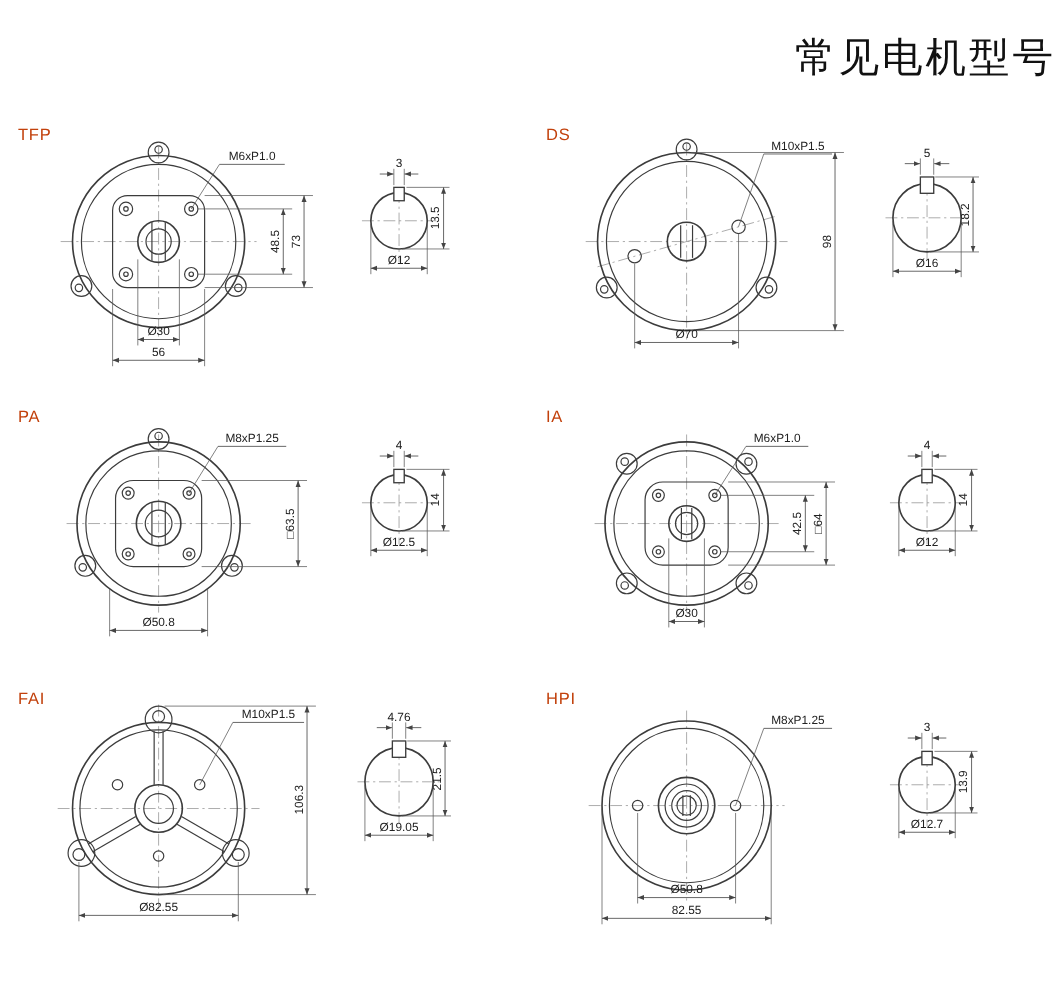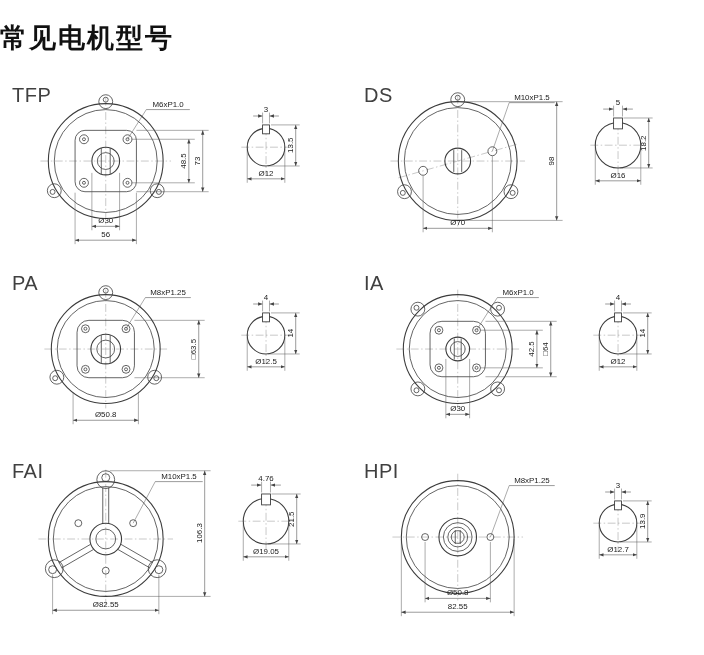--- a/index.html
+++ b/index.html
@@ -1,21 +1,21 @@
 <!DOCTYPE html>
 <html><head>
 <meta charset="utf-8">
 <style>
   * {box-sizing:border-box}
   html,body {margin:0;padding:0;background:#fff}
   body {width:704px;height:655px;font-family:"Liberation Sans",sans-serif;color:#111;overflow:hidden}
-  .title {margin:0;padding:20px 0 6px;text-align:left;font-size:27px;font-weight:700;letter-spacing:2px}
+  .title {margin:0;padding:20px 0 6px;text-align:right;font-size:27px;font-weight:400;letter-spacing:2px}
   .grid {display:grid;grid-template-columns:352px 352px;margin-top:8px}
   .cell {position:relative;height:188px}
-  .plabel {position:absolute;left:12px;top:14px;font-size:20px;color:#404040;letter-spacing:.5px}
+  .plabel {position:absolute;left:12px;top:14px;font-size:11px;color:#c2410c;letter-spacing:.5px}
   svg.draw {position:absolute;left:4px;top:0;width:342px;height:188px}
   .o   {fill:none;stroke:#3c3c3c;stroke-width:1.1}
   .o2  {fill:none;stroke:#3c3c3c;stroke-width:.8}
   .cl  {fill:none;stroke:#909090;stroke-width:.5;stroke-dasharray:8 2.5 1.5 2.5}
   .ext {stroke:#555;stroke-width:.5}
   .dim {fill:none;stroke:#555;stroke-width:.6}
   .mask{fill:#fff;stroke:#3c3c3c;stroke-width:.9}
   text.d {font-family:"Liberation Sans",sans-serif;font-size:8px;fill:#222}
 </style>
 </head>

